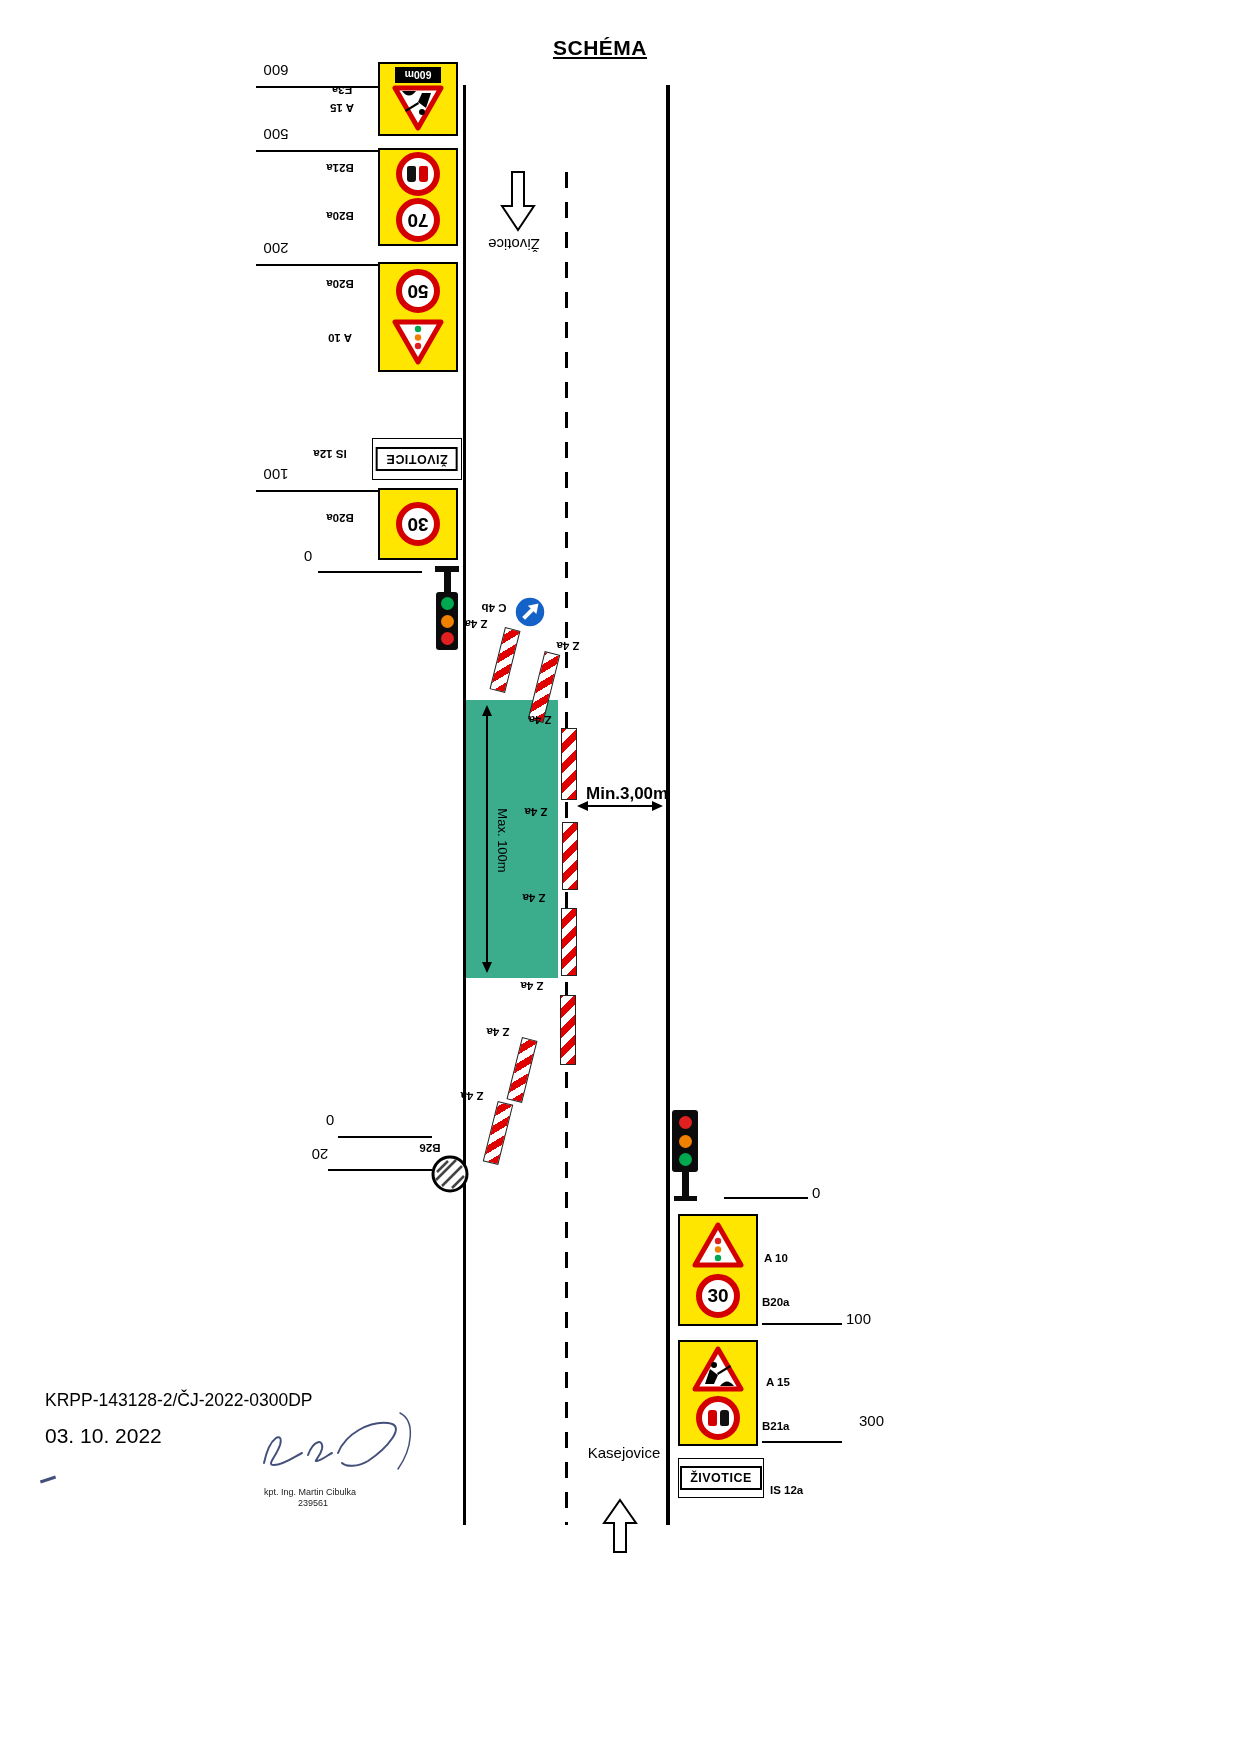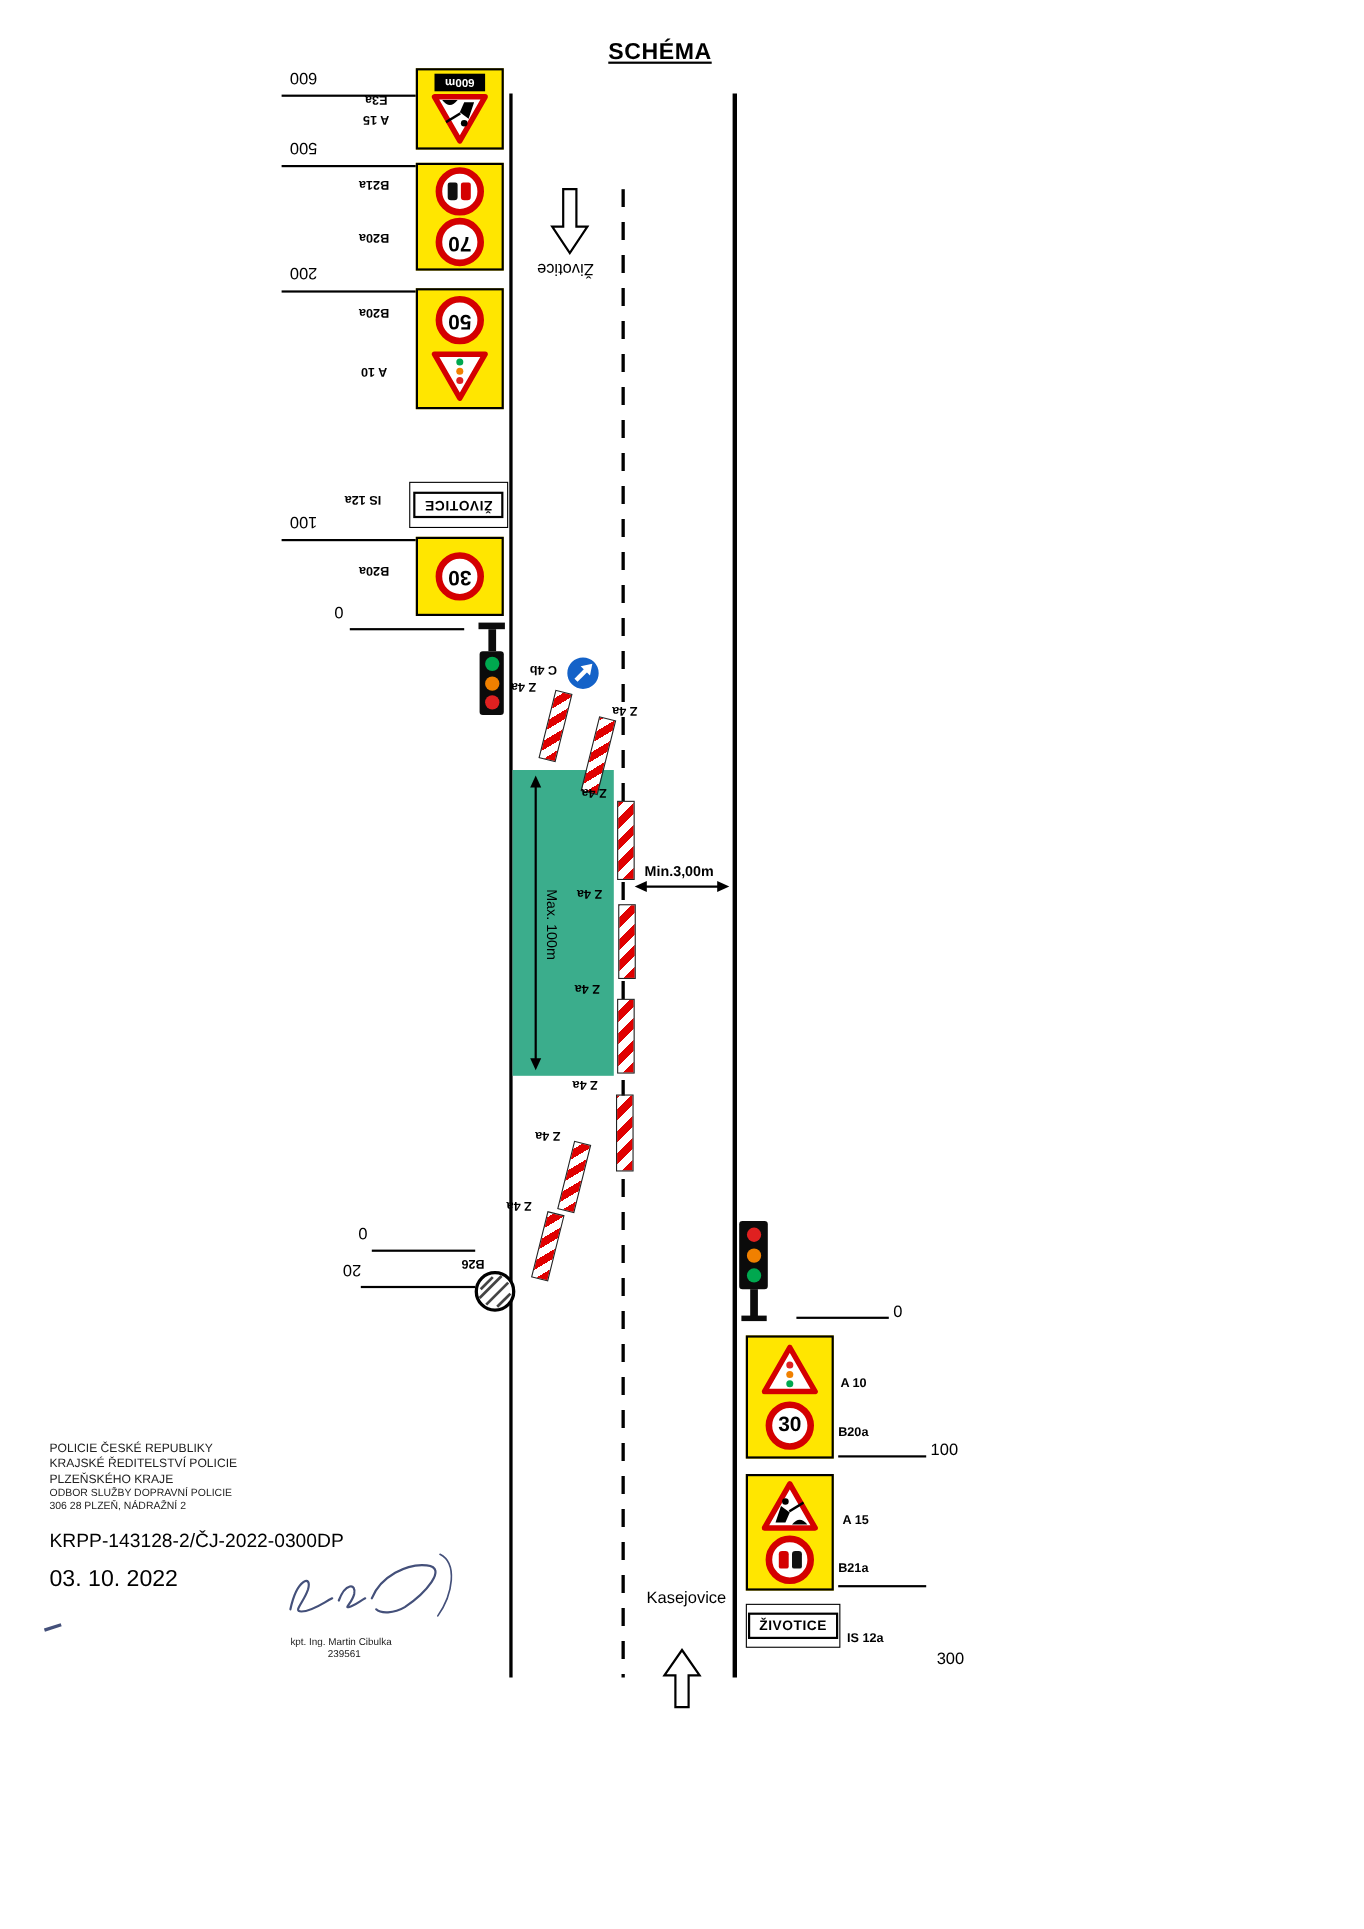--- a/index.html
+++ b/index.html
@@ -130,21 +130,21 @@
   </svg>
 
   <div class="workzone" style="left:466px;top:700px;width:92px;height:278px"></div>
   <svg class="abs" style="left:480px;top:704px" width="14" height="270">
     <line x1="7" y1="10" x2="7" y2="260" stroke="#000" stroke-width="2"></line>
     <path d="M7 1 L2 12 H12 Z" fill="#000"></path>
     <path d="M7 269 L2 258 H12 Z" fill="#000"></path>
   </svg>
   <div class="abs" style="left:447px;top:833px;width:110px;font-size:13px;text-align:center;transform:rotate(90deg)">Max. 100m</div>
 
-  <div class="abs" style="left:586px;top:784px;font-size:13px;font-weight:bold">Min.3,00m</div>
+  <div class="abs" style="left:586px;top:784px;font-size:17px;font-weight:bold">Min.3,00m</div>
   <svg class="abs" style="left:576px;top:799px" width="88" height="14">
     <line x1="10" y1="7" x2="78" y2="7" stroke="#000" stroke-width="2"></line>
     <path d="M1 7 L12 2 V12 Z" fill="#000"></path>
     <path d="M87 7 L76 2 V12 Z" fill="#000"></path>
   </svg>
 
   <div class="post" style="left:497px;top:628px;width:16px;height:64px;transform:rotate(14deg)"></div>
   <div class="post" style="left:536px;top:652px;width:16px;height:70px;transform:rotate(14deg)"></div>
   <div class="post" style="left:561px;top:728px;width:16px;height:72px"></div>
   <div class="post" style="left:562px;top:822px;width:16px;height:68px"></div>
@@ -211,39 +211,32 @@
       <path d="M28 40 Q35 31 42 40 Z" fill="#000"></path>
     </svg>
     <div class="b21a">
       <span class="car car-red"></span>
       <span class="car car-black"></span>
     </div>
   </div>
   <div class="lbl left-align" style="left:766px;top:1376px;width:40px">A 15</div>
   <div class="lbl left-align" style="left:762px;top:1420px;width:44px">B21a</div>
   <div class="dist-line" style="left:762px;top:1441px;width:80px"></div>
-  <div class="dist-text" style="left:844px;top:1500px;width:40px;text-align:center">300</div>
+  <div class="dist-text" style="left:844px;top:1412px;width:40px;text-align:right">300</div>
 
   <div class="town-outer" style="left:678px;top:1458px;width:86px;height:40px">
     <div class="town-inner">ŽIVOTICE</div>
   </div>
   <div class="lbl left-align" style="left:770px;top:1484px;width:48px">IS 12a</div>
 
   <div class="dir-text" style="left:576px;top:1444px;width:96px">Kasejovice</div>
   <svg class="abs" style="left:602px;top:1498px" width="36" height="56">
     <path d="M18 2 L34 25 H24 V54 H12 V25 H2 Z" style="fill:#fff;stroke:#000;stroke-width:2"></path>
   </svg>
 
-  <div class="abs" style="left:45px;top:1310px">
-    <div class="org-line">POLICIE ČESKÉ REPUBLIKY</div>
-    <div class="org-line">KRAJSKÉ ŘEDITELSTVÍ POLICIE</div>
-    <div class="org-line">PLZEŇSKÉHO KRAJE</div>
-    <div class="org-line small">ODBOR SLUŽBY DOPRAVNÍ POLICIE</div>
-    <div class="org-line small">306 28 PLZEŇ, NÁDRAŽNÍ 2</div>
-  </div>
   <div class="abs ref" style="left:45px;top:1390px">KRPP-143128-2/ČJ-2022-0300DP</div>
   <div class="abs dt" style="left:45px;top:1424px">03. 10. 2022</div>
 
   <svg class="abs" style="left:250px;top:1405px" width="180" height="85" viewBox="0 0 180 85">
     <g style="stroke:var(--signature-ink,#44507A)" fill="none" stroke-width="2" stroke-linecap="round">
       <path d="M14 58 C20 30 34 26 30 40 C26 52 16 60 24 60 C34 60 44 52 52 48"></path>
       <path d="M58 50 C64 34 74 34 72 44 C70 52 63 57 67 56 C72 55 78 50 82 48"></path>
       <path d="M88 48 C96 28 120 16 138 18 C158 20 136 44 118 56 C108 62 96 62 92 58"></path>
       <path d="M150 8 C166 16 162 44 148 64" stroke-width="1.5"></path>
     </g>

